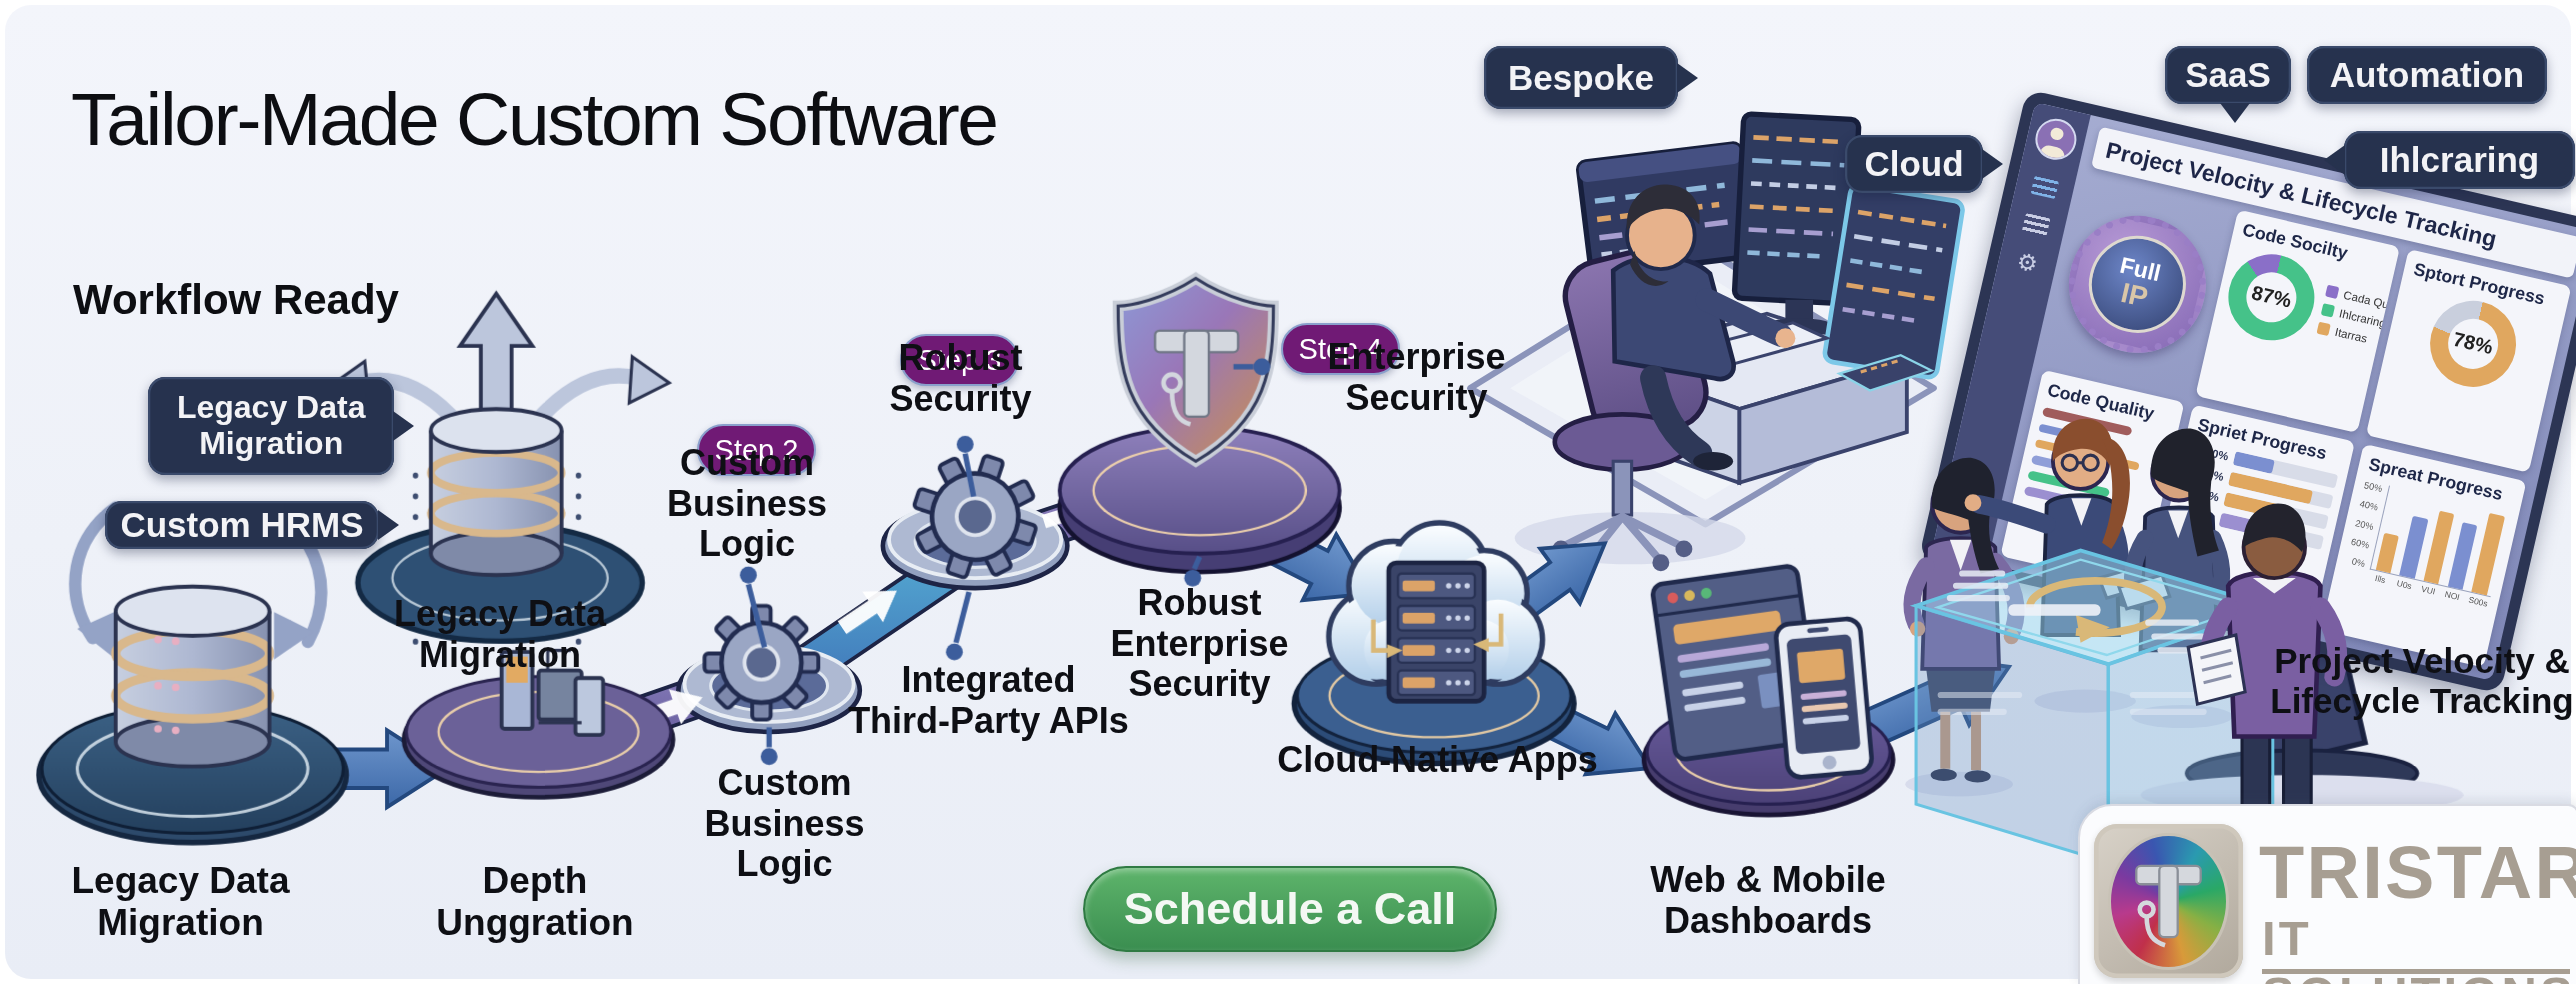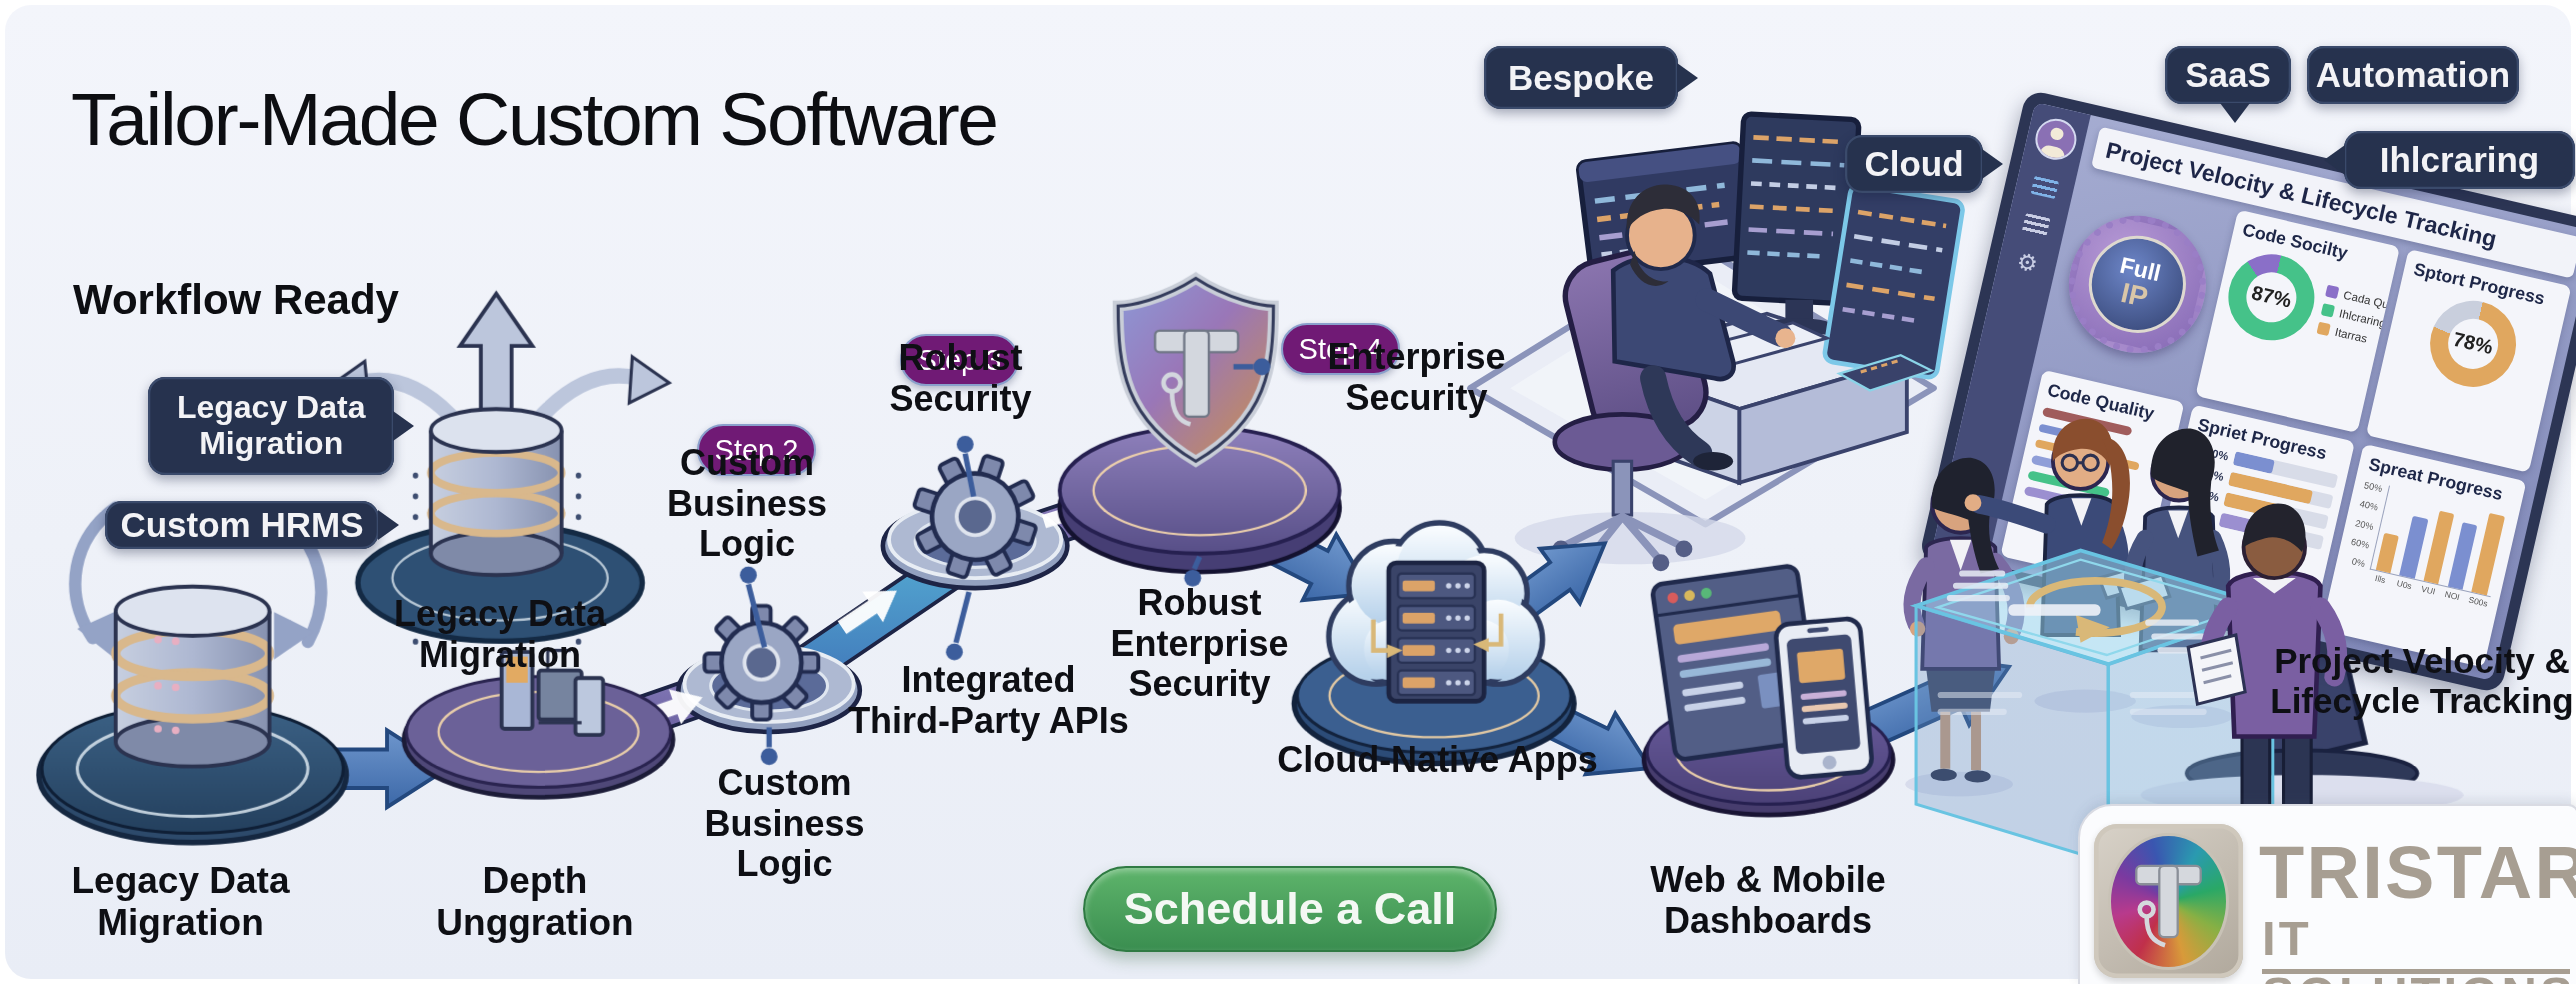--- a/index.html
+++ b/index.html
@@ -652,21 +652,21 @@
 <h1 class="title">Tailor-Made Custom Software</h1>
 <div class="subtitle">
 </div>
 <div class="section-heading">Workflow Ready</div>
 
 <div class="bubble tail-r" style="left:148px;top:377px;width:231px;height:98px;font-size:32px;padding:0 7.7px;">Legacy Data Migration</div>
 <div class="bubble tail-r" style="left:105px;top:501px;width:274px;height:48px;font-size:35px;">Custom HRMS</div>
 <div class="bubble tail-r" style="left:1484px;top:46px;width:194px;height:63px;font-size:35px;">Bespoke</div>
 <div class="bubble tail-r" style="left:1845px;top:135px;width:138px;height:58px;font-size:35px;">Cloud</div>
 <div class="bubble tail-b" style="left:2165px;top:46px;width:126px;height:58px;font-size:35px;">SaaS</div>
-<div class="bubble" style="left:2307px;top:46px;width:212px;height:58px;font-size:35px;">Automation</div>
+<div class="bubble" style="left:2307px;top:46px;width:240px;height:58px;font-size:35px;">Automation</div>
 <div class="bubble tail-l" style="left:2344px;top:131px;width:231px;height:58px;font-size:35px;">Ihlcraring</div>
 
 <div class="badge" style="left:697px;top:384px;width:115px;height:48px;font-size:29px;">Step 2</div>
 <div class="badge" style="left:900px;top:294px;width:115px;height:48px;font-size:29px;">Step 3</div>
 <div class="badge" style="left:1281px;top:283px;width:115px;height:48px;font-size:29px;">Step 4</div>
 
 <div class="nl" style="left:331px;top:594px;width:338px;font-size:36px;">Legacy Data Migration</div>
 <div class="nl" style="left:620px;top:443px;width:254px;font-size:36px;">Custom Business Logic</div>
 <div class="nl" style="left:830px;top:338px;width:261px;font-size:36px;">Robust Security</div>
 <div class="nl" style="left:1286px;top:337px;width:261px;font-size:36px;">Enterprise Security</div>

